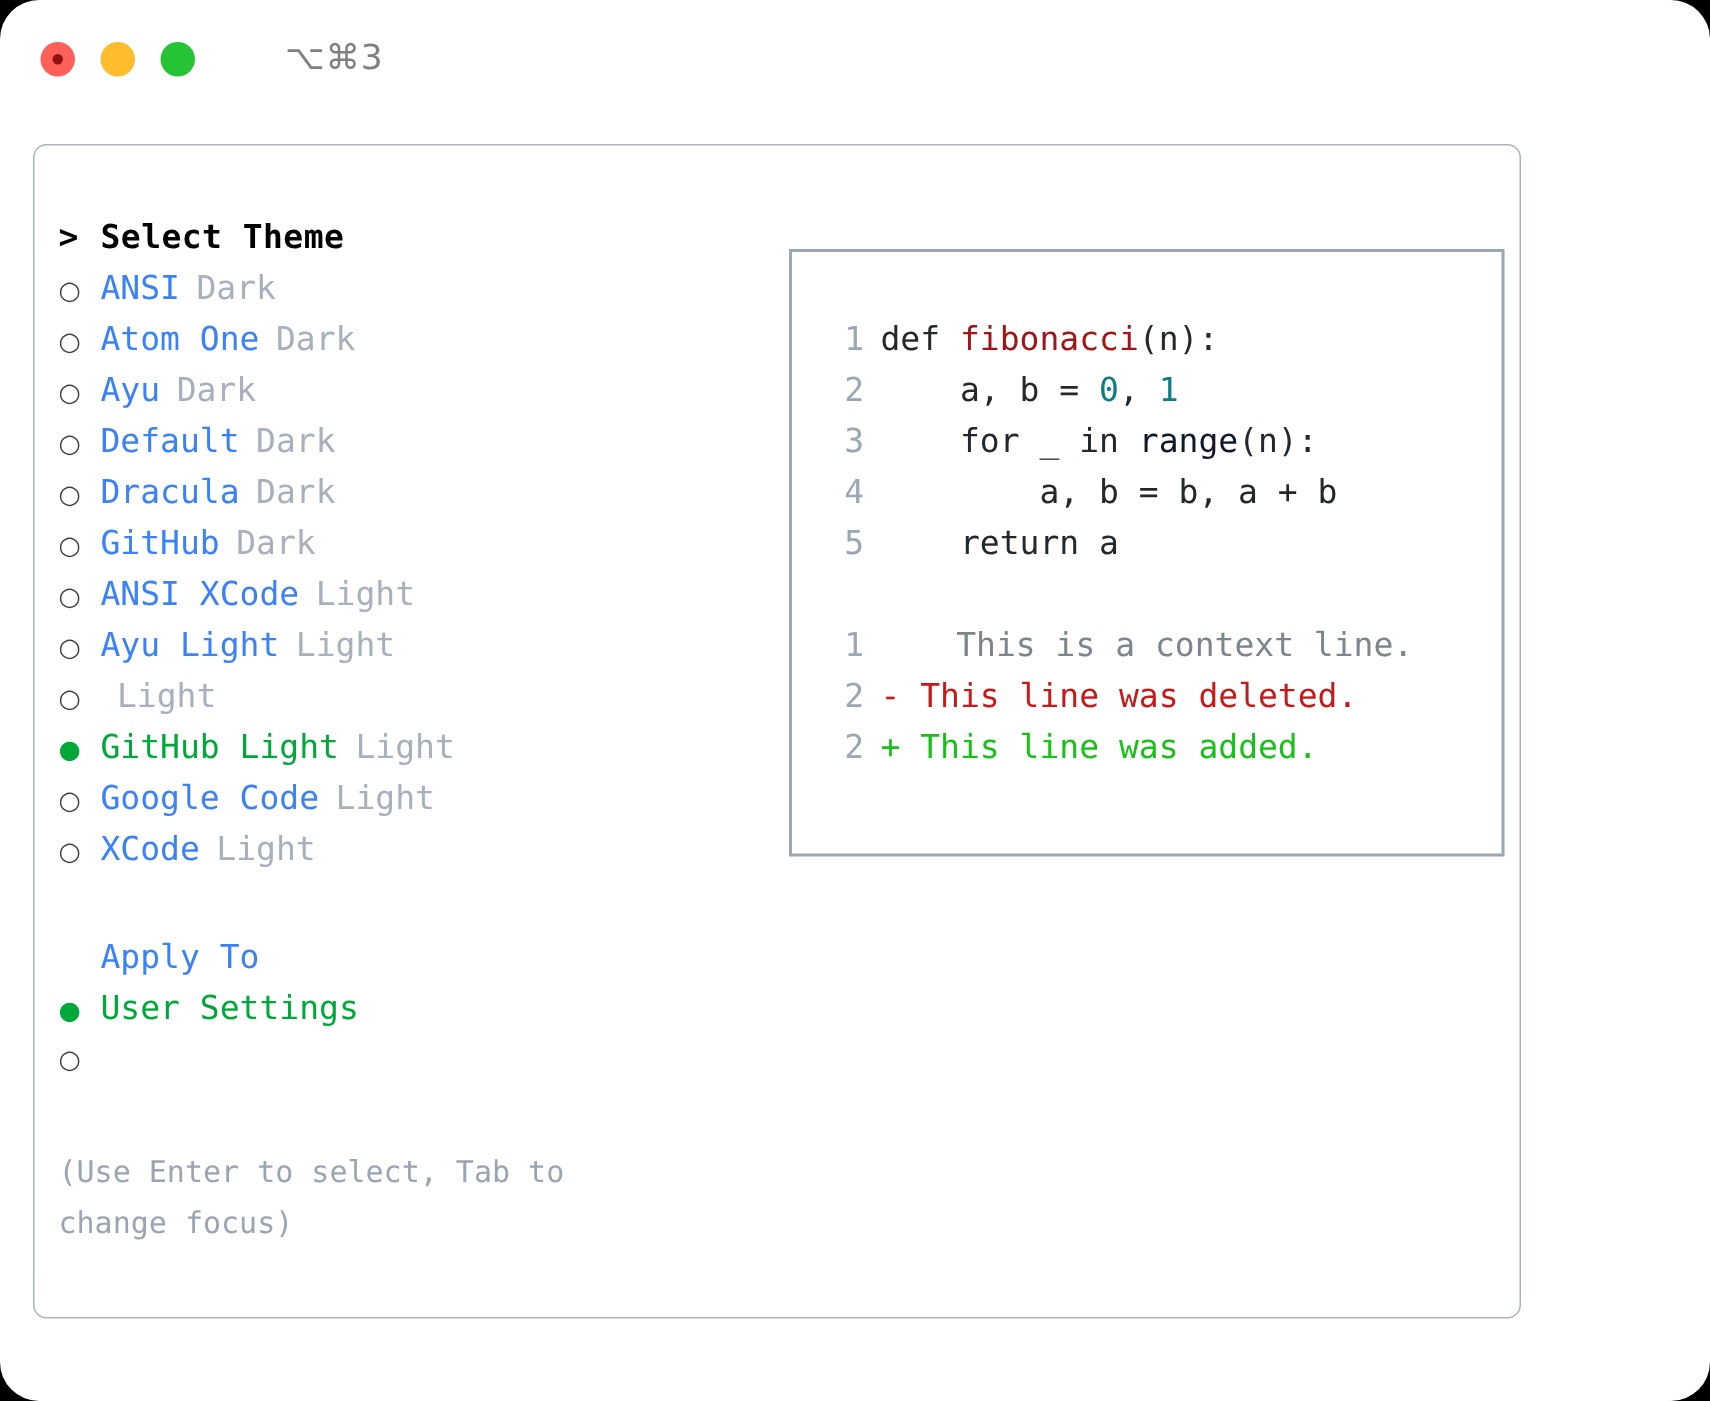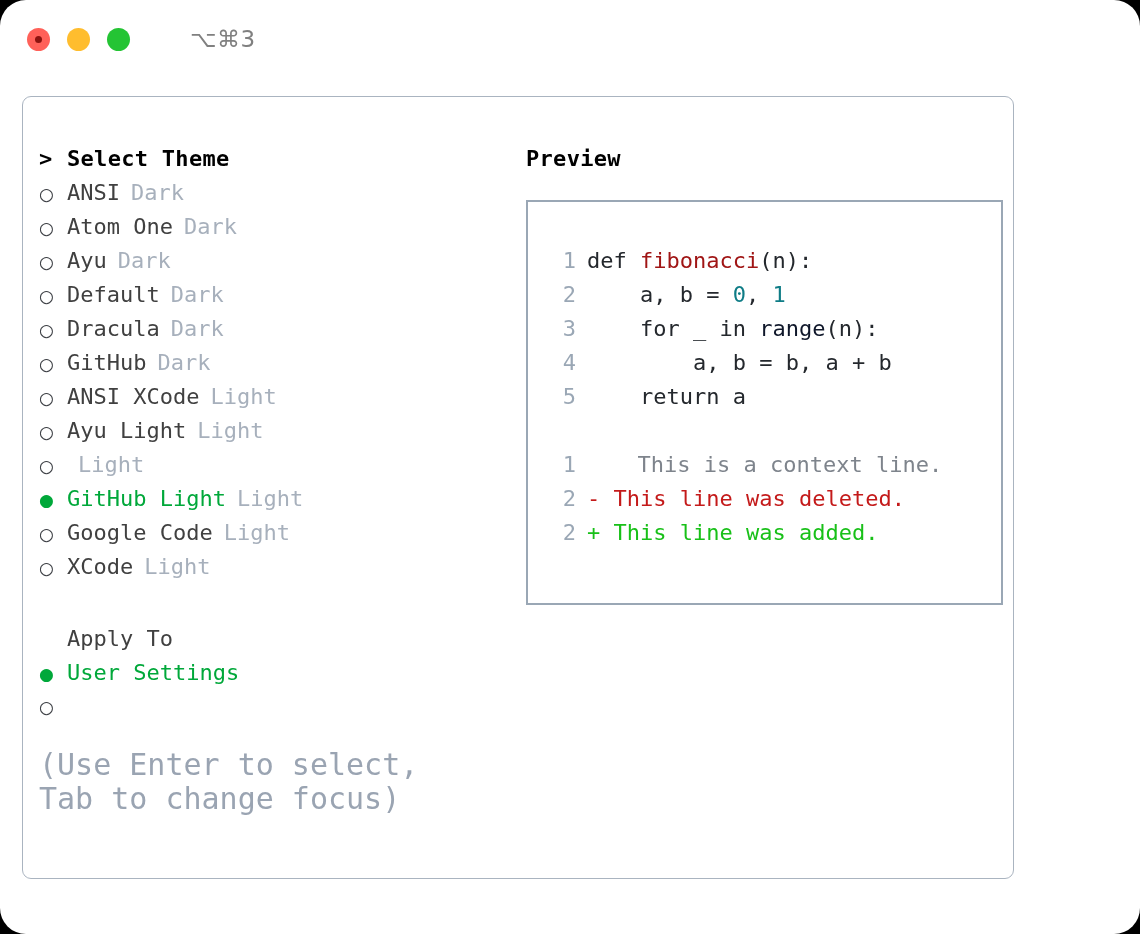--- a/index.html
+++ b/index.html
@@ -106,33 +106,33 @@
   }
   .marker.caret {
     font-family: "DejaVu Sans Mono", "Liberation Mono", monospace;
     font-size: 22px;
     font-weight: bold;
     color: #000000;
   }
   .marker.dot-filled { color: #00a83a; font-size: 17px; }
   .marker.blank { color: transparent; }
 
-  .row-title { color: #404040; }
+  .row-title { color: #3b82f6; }
   .row-title.heading { color: #000000; font-weight: bold; letter-spacing: 0.3px; }
   .row-title.selected { color: #00a83a; }
   .row-tag {
     color: #a7b0bc;
     margin-left: 11px;
   }
 
   .section-gap { height: 38px; }
 
   .hint {
-    margin-top: 24px;
-    font-size: 30px;
+    margin-top: 40px;
+    font-size: 20px;
     line-height: 34px;
     color: #9aa4b2;
     width: 400px;
   }
 
   
   .right-col {
     flex: 1;
     padding-left: 25px;
   }
@@ -225,21 +225,20 @@
 
         <div id="apply-to-list">
             <div class="list-row"><span class="marker dot-filled">●</span><span class="row-title selected">User Settings</span></div>
             <div class="list-row"><span class="marker">○</span></div>
           </div>
 
         <div class="hint">(Use Enter to select, Tab to change focus)</div>
       </div>
 
       <div class="right-col">
-        <div class="preview-label">Preview</div>
 
         <div class="preview-box">
           <div id="code-block">
               <div class="code-row"><span class="lineno">1</span><span><span class="code-text">def </span><span class="tok-fn">fibonacci</span><span class="code-text">(n):</span></span></div>
               <div class="code-row"><span class="lineno">2</span><span><span class="code-text">    a, b = </span><span class="tok-num">0</span><span class="code-text">, </span><span class="tok-num">1</span></span></div>
               <div class="code-row"><span class="lineno">3</span><span><span class="code-text">    for _ in </span><span class="tok-call">range</span><span class="code-text">(n):</span></span></div>
               <div class="code-row"><span class="lineno">4</span><span><span class="code-text">        a, b = b, a + b</span></span></div>
               <div class="code-row"><span class="lineno">5</span><span><span class="code-text">    return a</span></span></div>
             </div>
           <div class="diff-gap"></div>

